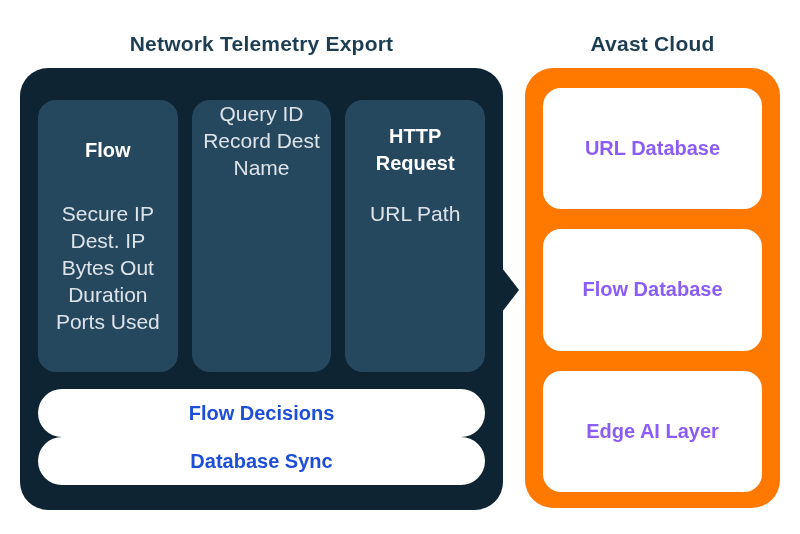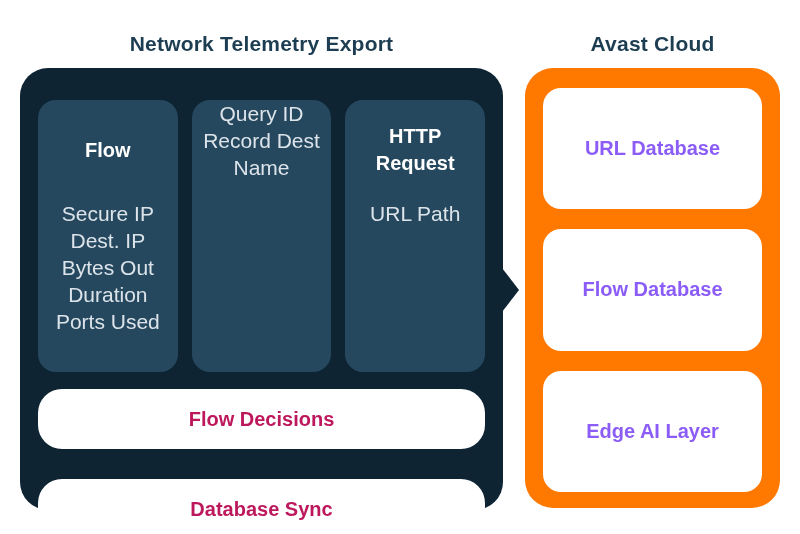--- a/index.html
+++ b/index.html
@@ -28,26 +28,26 @@
   .col-heading{
     height:100px;display:flex;align-items:center;justify-content:center;
     text-align:center;font-weight:700;font-size:20px;line-height:27px;
     max-width:104px;
   }
   .col-items{text-align:center;font-size:21px;line-height:27px;color:#dce4ea;}
   .col-item{max-width:118px;margin:0 auto;}
   .col-item.gap-top{margin-top:9px;}
 
   .bar{
-    height:60px;background:#ffffff;border-radius:24px;
+    height:48px;background:#ffffff;border-radius:24px;
     display:flex;align-items:center;justify-content:center;
-    font-size:20px;font-weight:700;color:#be185d;
+    font-size:20px;font-weight:700;color:#1d4ed8;
   }
   .bar-1{margin-top:17px;}
-  .bar-2{margin-top:30px;}
+  .bar-2{margin-top:0;}
 
   .connector-arrow{
     position:absolute;right:-16px;top:200px;width:17px;height:44px;
     background:#0e2433;
     clip-path:polygon(0 0,100% 50%,0 100%);
   }
 
   .orange-panel{
     position:absolute;left:525px;top:68px;width:255px;height:440px;
     background:#ff7800;border-radius:28px;box-sizing:border-box;

